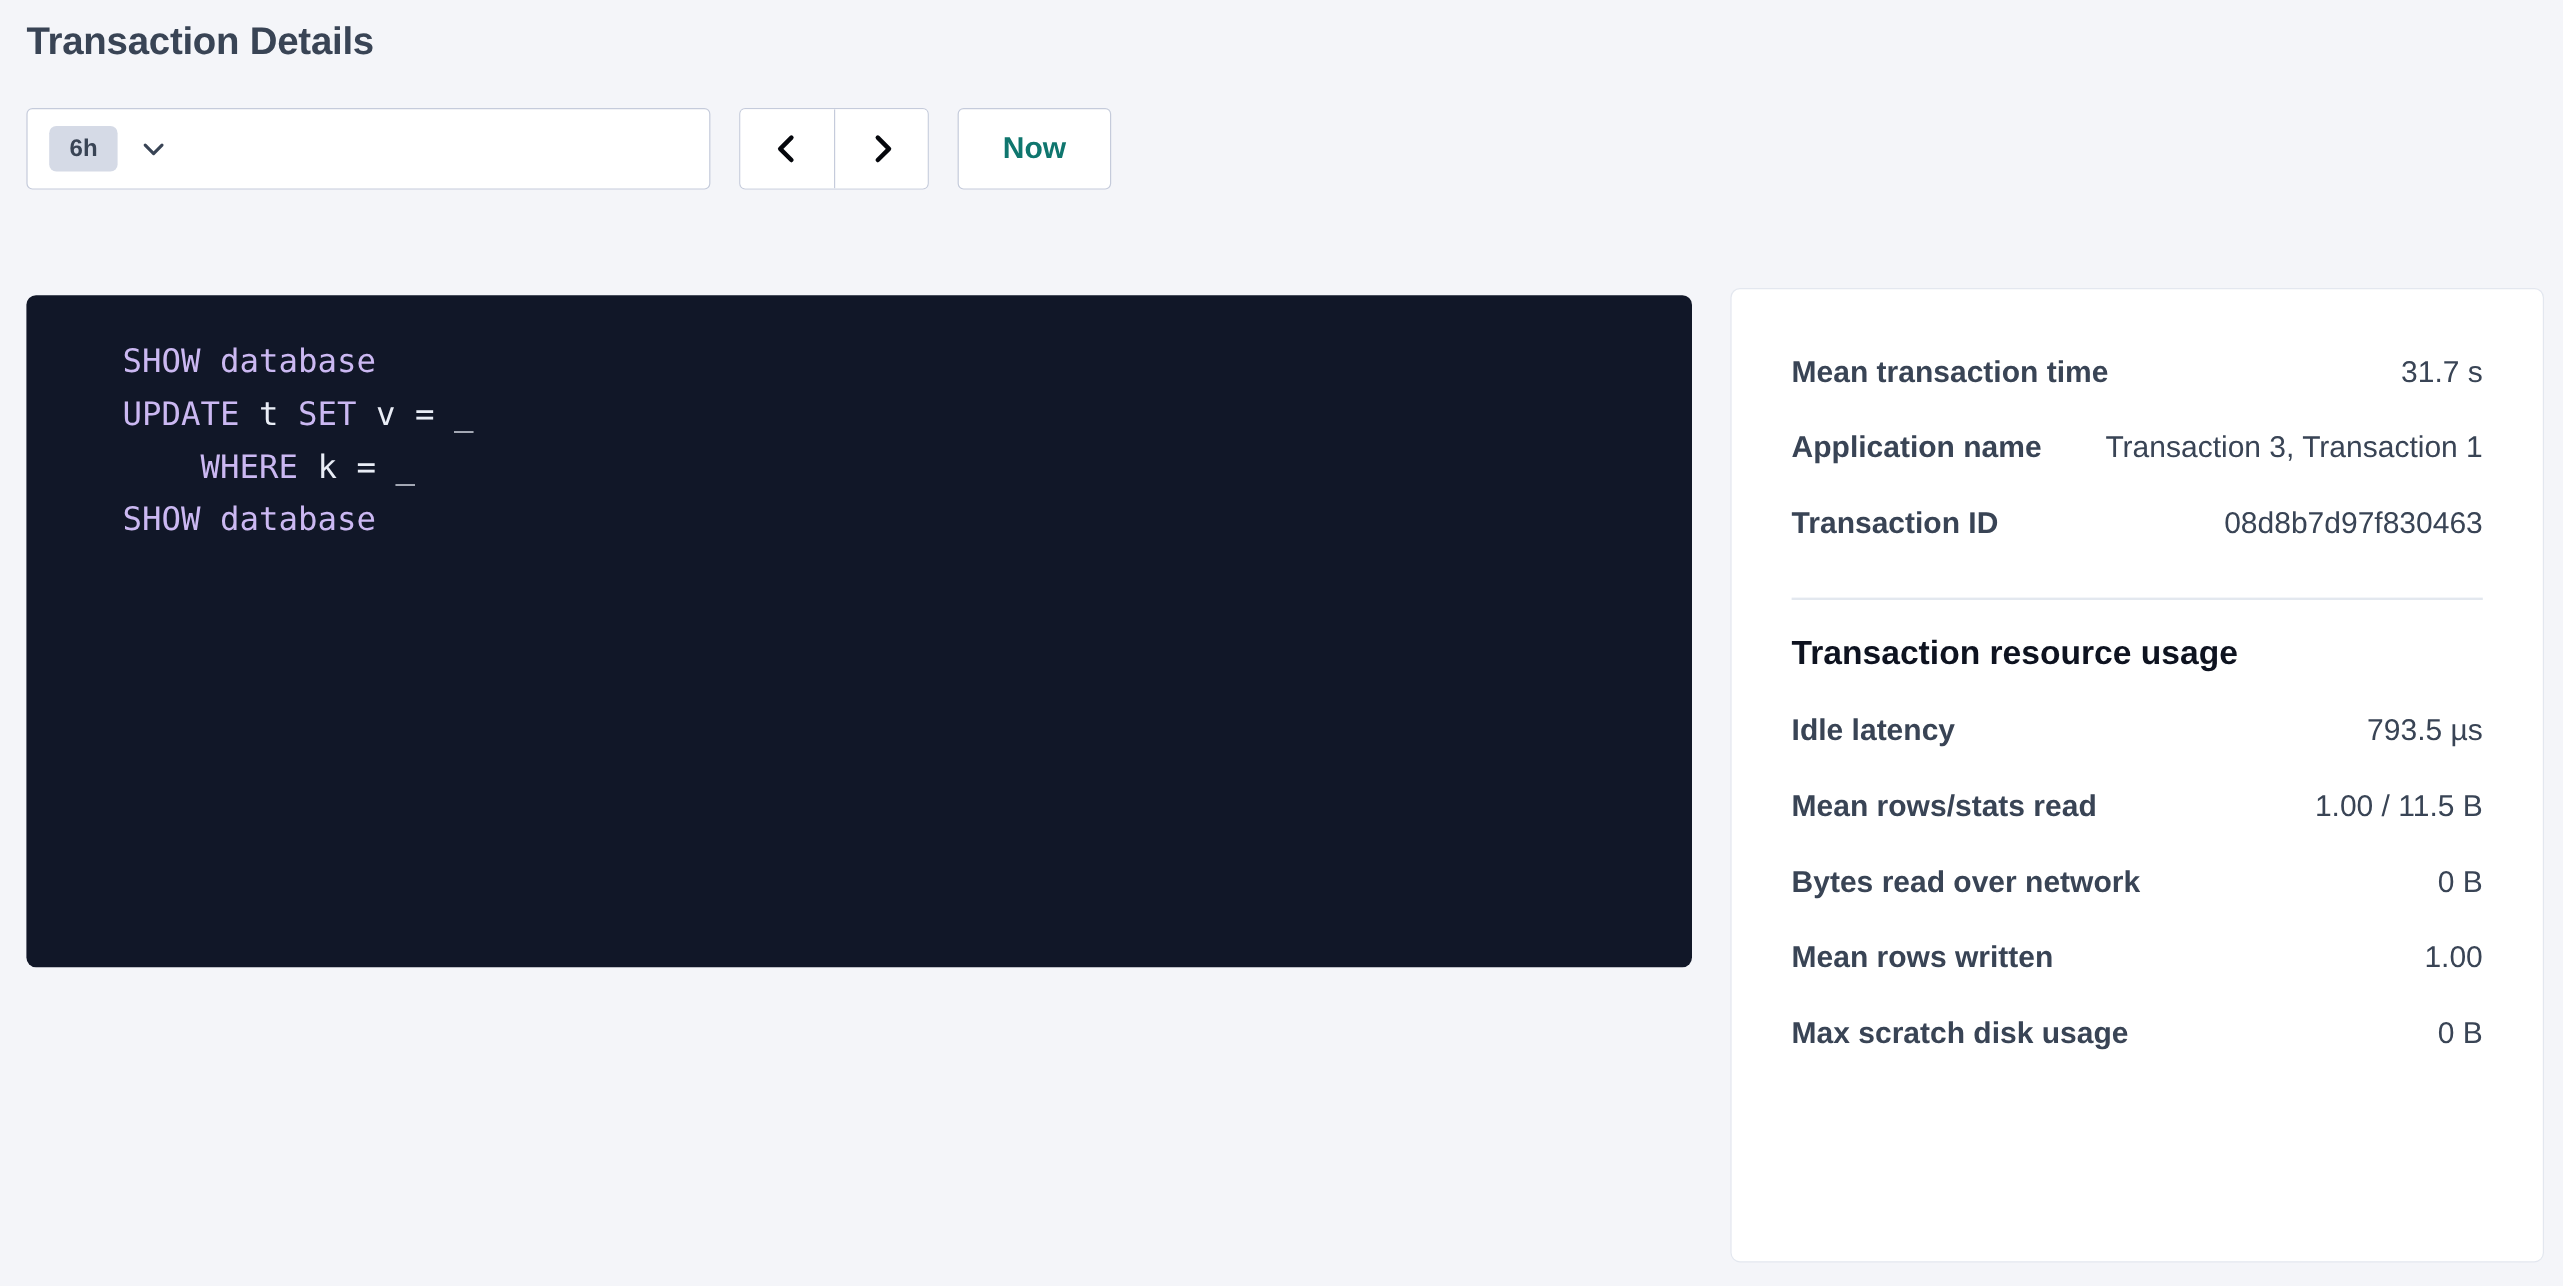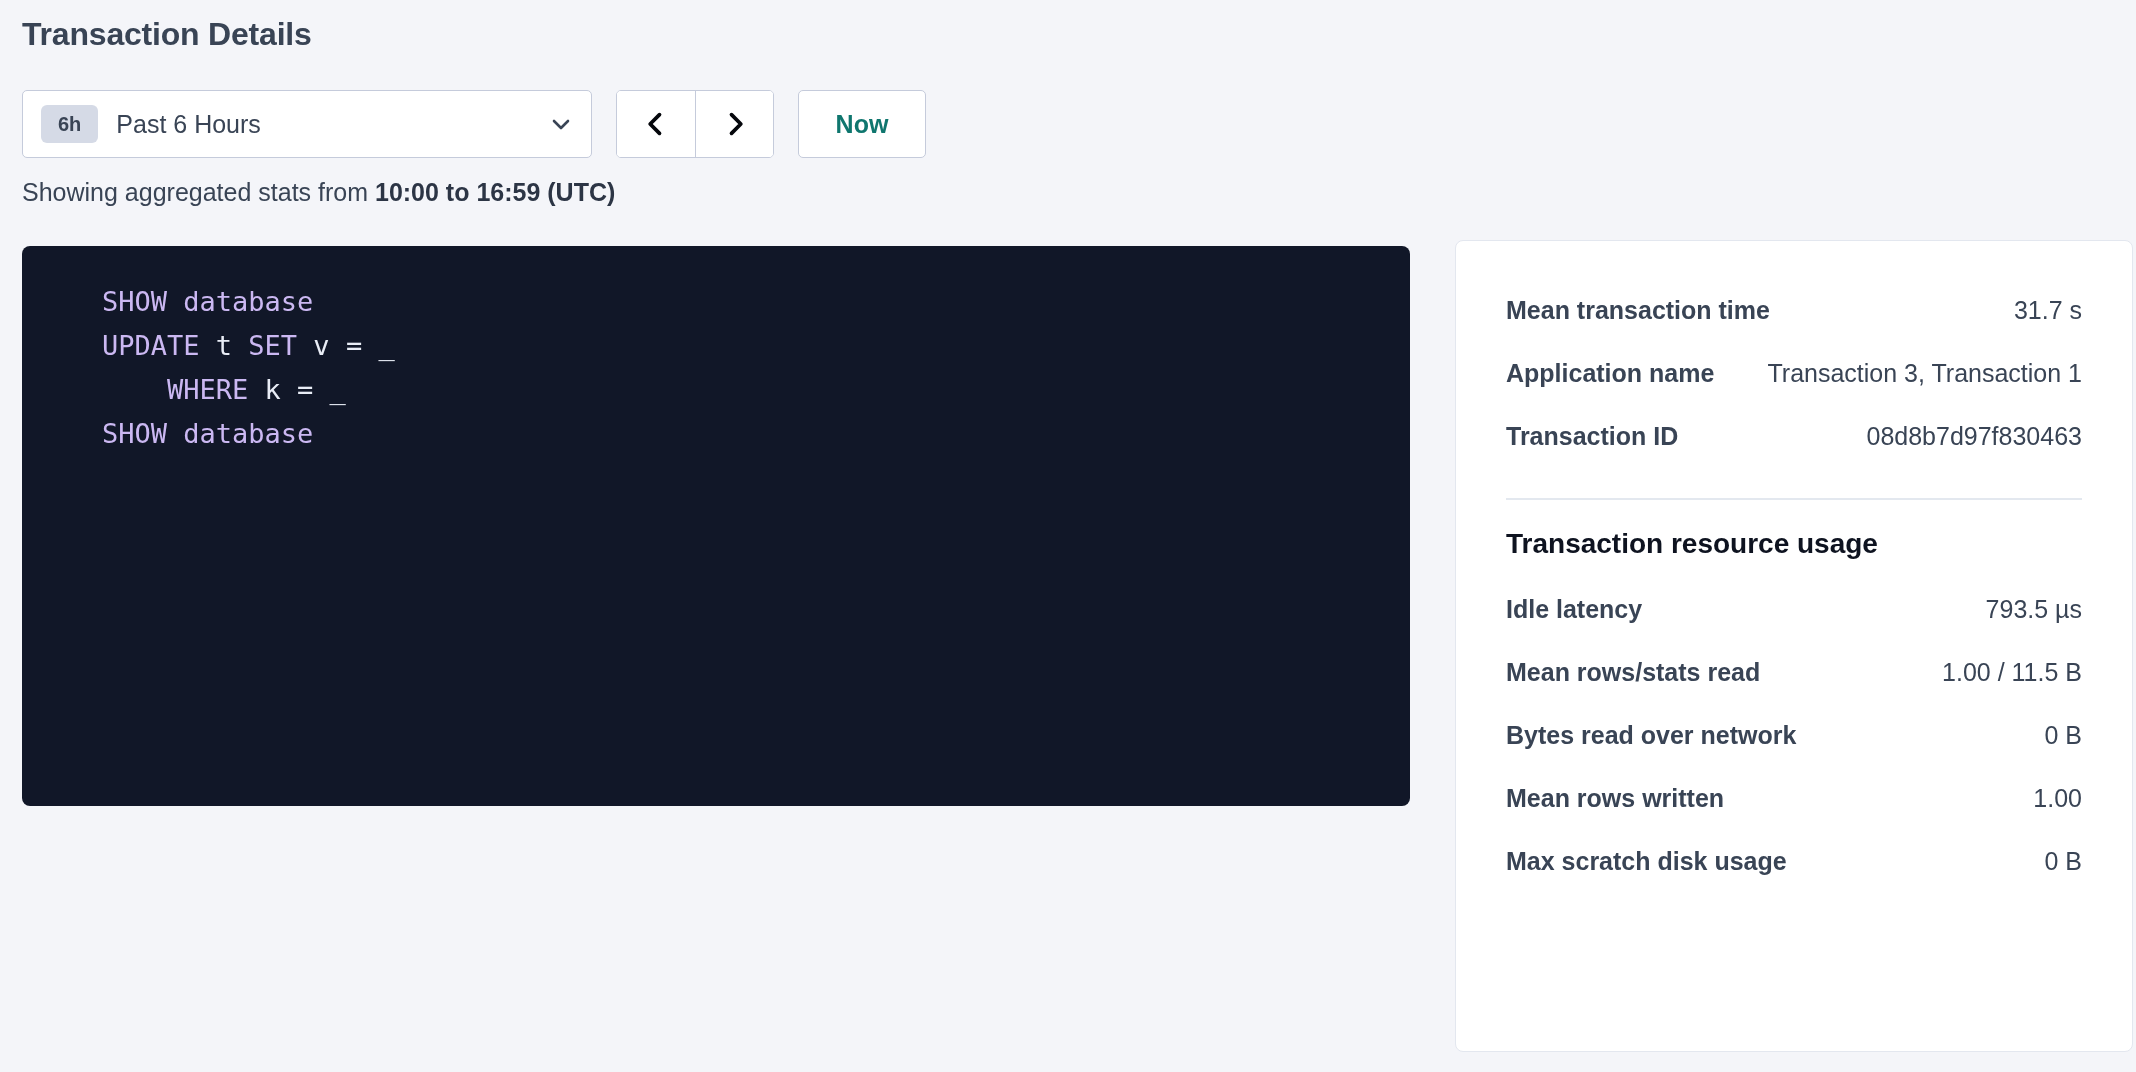--- a/index.html
+++ b/index.html
@@ -148,21 +148,20 @@
   .stats-card {
     position: absolute;
     left: 1442px;
     top: 240px;
     width: 678px;
     height: 812px;
     background: #ffffff;
     border: 1px solid #e3e7ef;
     border-radius: 8px;
     padding: 38px 50px 0 50px;
-    margin-left: 13px;
   }
   .stat-row {
     display: flex;
     align-items: baseline;
     justify-content: space-between;
     gap: 16px;
     padding: 17px 0;
   }
   .stat-label {
     font-size: 25px;
@@ -194,21 +193,20 @@
 <body>
 
 <div class="page">
 
   <h1 class="page-title">Transaction Details</h1>
 
   <div class="toolbar">
 
     <div class="range-select">
       <span class="range-badge">6h</span>
-      <span class="range-label">Past 6 Hours</span>
       <span class="chev-down">
         <svg viewBox="0 0 24 24" width="24" height="24" fill="none" stroke="#394455" stroke-width="2.6" stroke-linecap="round" stroke-linejoin="round">
           <polyline points="5,9 12,16 19,9"></polyline>
         </svg>
       </span>
     </div>
 
     <div class="arrow-group">
       <button class="arrow-btn">
         <span class="arrow-glyph">
@@ -222,23 +220,20 @@
           <svg viewBox="0 0 24 24" width="28" height="28" fill="none" stroke="#05070c" stroke-width="3.2" stroke-linecap="round" stroke-linejoin="round">
             <polyline points="9,4 17,12 9,20"></polyline>
           </svg>
         </span>
       </button>
     </div>
 
     <button class="now-btn">Now</button>
   </div>
 
-  <div class="subtitle">
-    <span>Showing aggregated stats from </span><b>10:00 to 16:59 (UTC)</b>
-  </div>
 
   <div class="code-panel">
     <div class="code-pre"><div><span class="kw">SHOW</span><span class="idn"> </span><span class="kw">database</span></div><div><span class="kw">UPDATE</span><span class="idn"> t </span><span class="kw">SET</span><span class="idn"> v = _</span></div><div><span class="idn">    </span><span class="kw">WHERE</span><span class="idn"> k = _</span></div><div><span class="kw">SHOW</span><span class="idn"> </span><span class="kw">database</span></div></div>
   </div>
 
   <div class="stats-card">
     <div>
         <div class="stat-row">
           <span class="stat-label">Mean transaction time</span>
           <span class="stat-value">31.7 s</span>

